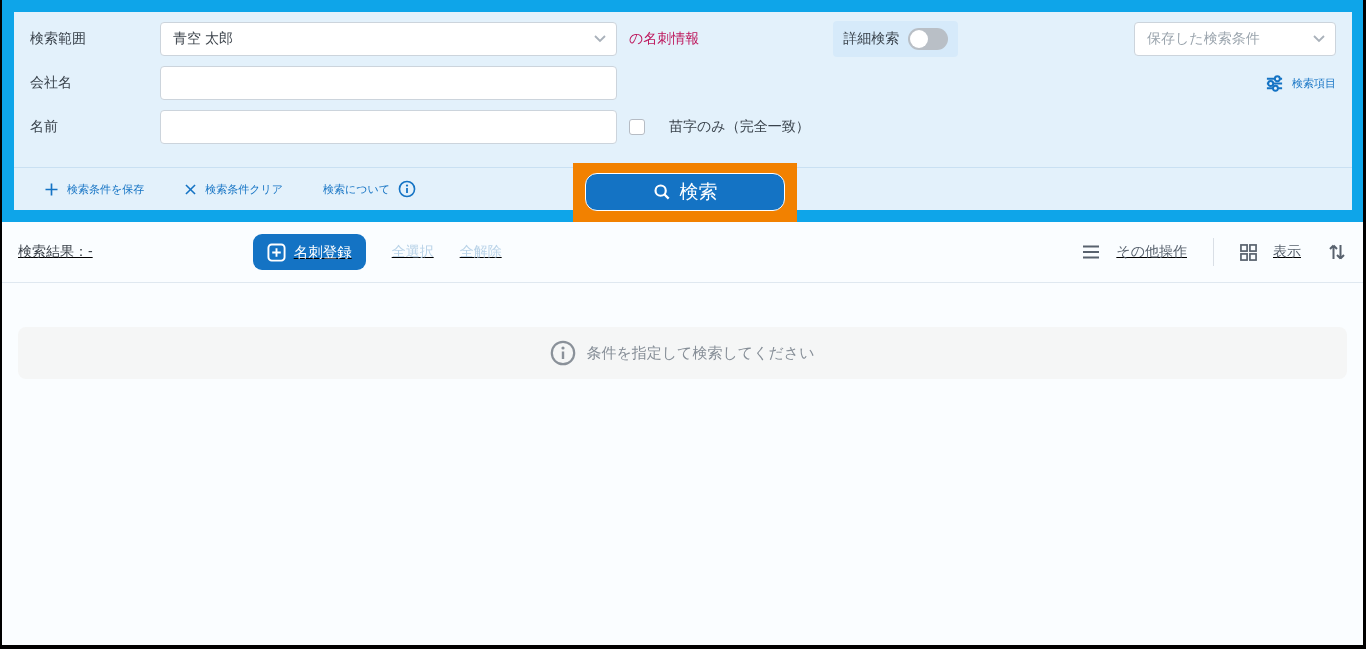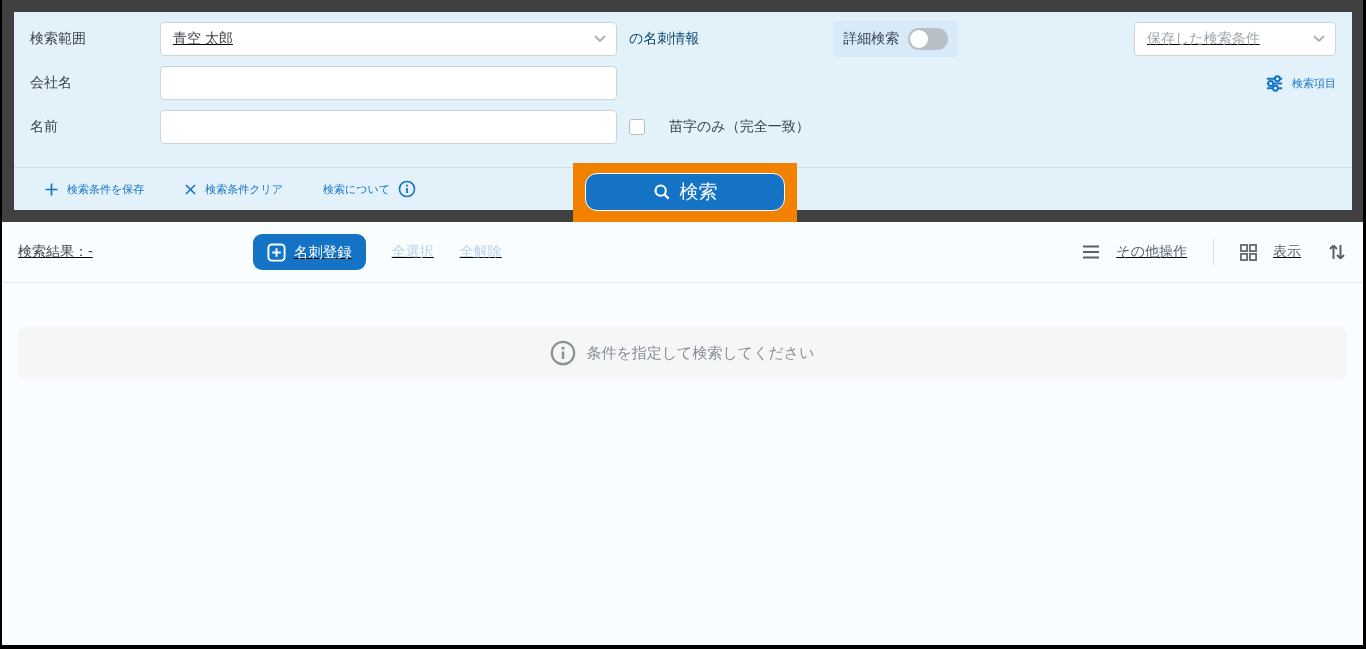--- a/index.html
+++ b/index.html
@@ -3,37 +3,37 @@
 <meta charset="utf-8">
 <style>
   * { margin:0; padding:0; box-sizing:border-box; }
   html,body { width:1366px; height:649px; }
   body { font-family:"Liberation Sans","DejaVu Sans",sans-serif; }
   .screen { position:relative; width:1366px; height:649px; background:#000; overflow:hidden; }
   .viewport { position:absolute; left:2px; top:0; width:1361px; height:645px; background:#fafdff; overflow:hidden; }
 
   
   .hl-panel { position:absolute; left:0; top:0; width:1362px; height:222px;
-              border:12px solid #404040; }
+              border:12px solid #0ea5e9; }
   .hl-button { position:absolute; left:571px; top:163px; width:224px; height:59px;
                background:#f28100; z-index:5; }
 
   
   .panel { width:100%; height:100%; background:#e3f1fb; padding:10px 16px 0; }
   .prow { display:flex; align-items:center; height:34px; margin-bottom:10px; }
   .plabel { width:130px; font-size:14px; color:#3a434c; flex:0 0 auto; }
   .field { width:457px; height:34px; background:#fff; border:1px solid #ccd4dc;
-           border-radius:4px; flex:0 0 auto;text-decoration:underline; }
+           border-radius:4px; flex:0 0 auto; }
   .select { display:flex; align-items:center; justify-content:space-between;
             padding:0 10px 0 12px; cursor:pointer; }
   .select .val { font-size:14px; color:#3c434b; }
   .select .ph  { font-size:14px; color:#9aa4ad; }
   input.textfield { padding:0 12px; font-size:14px; color:#3c434b; outline:none;
                     font-family:inherit; }
-  .suffix { margin-left:12px; font-size:14px; color:#0c4a6e; }
+  .suffix { margin-left:12px; font-size:14px; color:#be185d; }
 
   .toggle-chip { margin-left:134px; display:flex; align-items:center; gap:9px;
                  background:#d6eafa; border-radius:4px; padding:7px 10px; cursor:pointer;text-align:right; }
   .toggle-chip .tlabel { font-size:14px; color:#3a434c; }
   .switch { position:relative; width:40px; height:22px; background:#b9bfc6;
             border-radius:11px; flex:0 0 auto; }
   .switch .knob { position:absolute; left:2px; top:2px; width:18px; height:18px;
                   background:#fff; border-radius:50%; }
 
   .saved-select { margin-left:auto; width:202px; }

